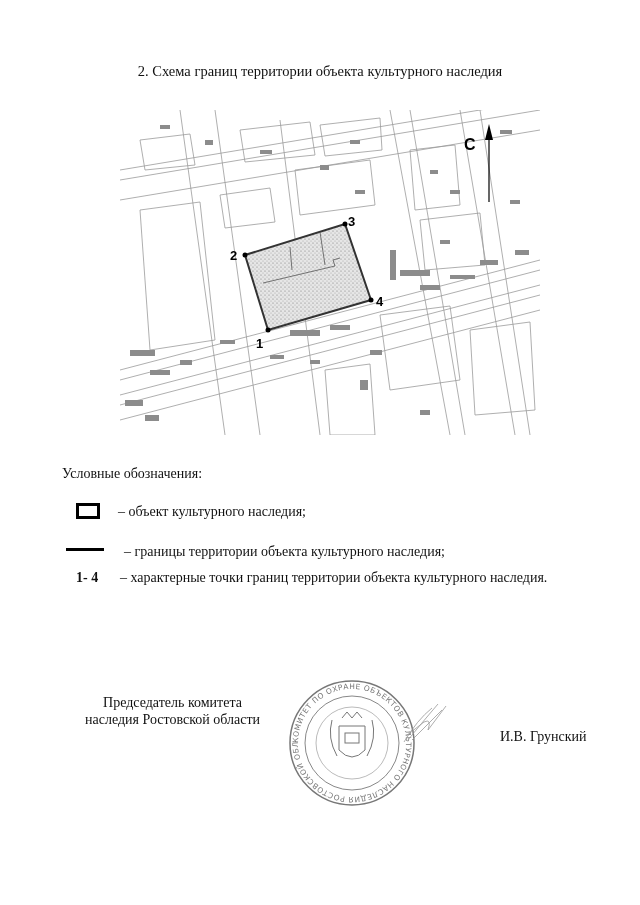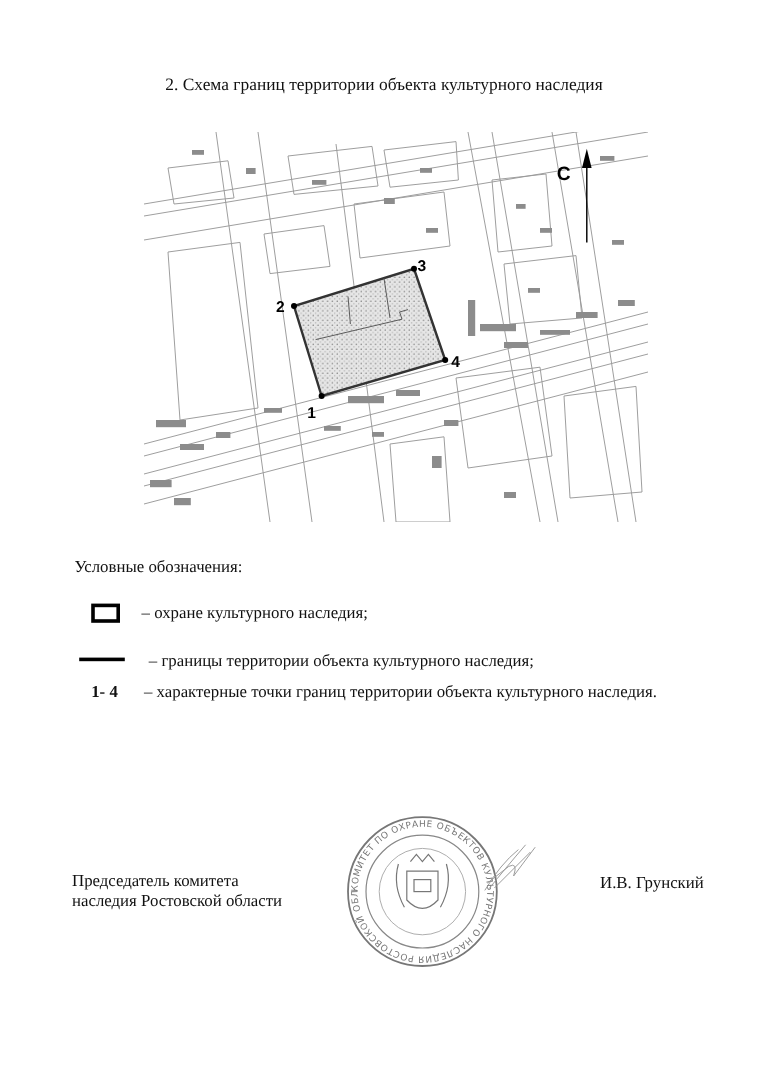--- a/index.html
+++ b/index.html
@@ -25,21 +25,21 @@
     border: 3px solid #000; box-sizing: border-box;
   }
   .sym-line {
     position: absolute; left: 66px; top: 548px; width: 38px; height: 3px; background: #000;
   }
   .sym-points {
     position: absolute; left: 76px; top: 570px; font-weight: bold; font-size: 14px; text-align: right;
   }
   .sig-block {
     position: absolute; left: 60px; top: 694px; width: 225px;
-    text-align: left; font-size: 14px; line-height: 17px; margin-top: 32px;
+    text-align: center; font-size: 14px; line-height: 17px;
   }
   .sig-name {
     position: absolute; left: 500px; top: 729px; font-size: 14px;
   }
   .stamp {
     position: absolute; left: 287px; top: 678px; width: 130px; height: 130px;
   }
   .signature { position: absolute; left: 402px; top: 700px; width: 50px; height: 50px; }
 </style>
 </head>
@@ -147,21 +147,21 @@
     <g>
       <line x1="369" y1="20" x2="369" y2="92" stroke="#000" stroke-width="1.2"></line>
       <polygon points="369,14 365,30 373,30" fill="#000"></polygon>
     </g>
   </svg>
 </div>
 
 <div class="legend-title">Условные обозначения:</div>
 
 <div class="sym-rect"></div>
-<div class="legend-row" style="left:118px; top:504px;">–  охране культурного наследия;</div>
+<div class="legend-row" style="left:118px; top:504px;">–  объект культурного наследия;</div>
 
 <div class="sym-line"></div>
 <div class="legend-row" style="left:124px; top:544px;">–  границы территории объекта культурного наследия;</div>
 
 <div class="sym-points">1- 4</div>
 <div class="legend-row" style="left:120px; top:570px;">–  характерные точки границ территории объекта культурного наследия.</div>
 
 <div class="sig-block">
   <div>Председатель комитета</div>
   <div>наследия Ростовской области</div>

